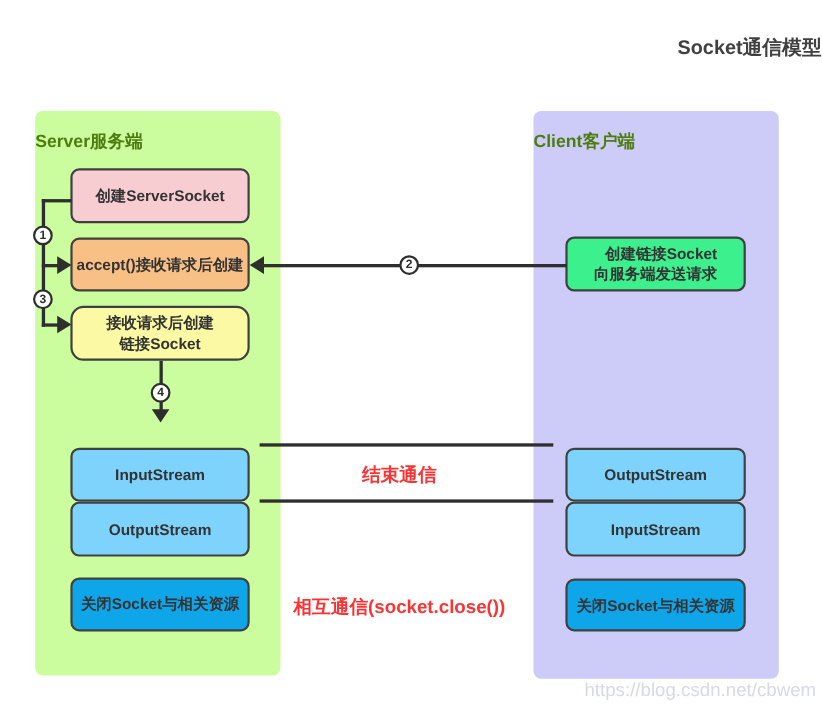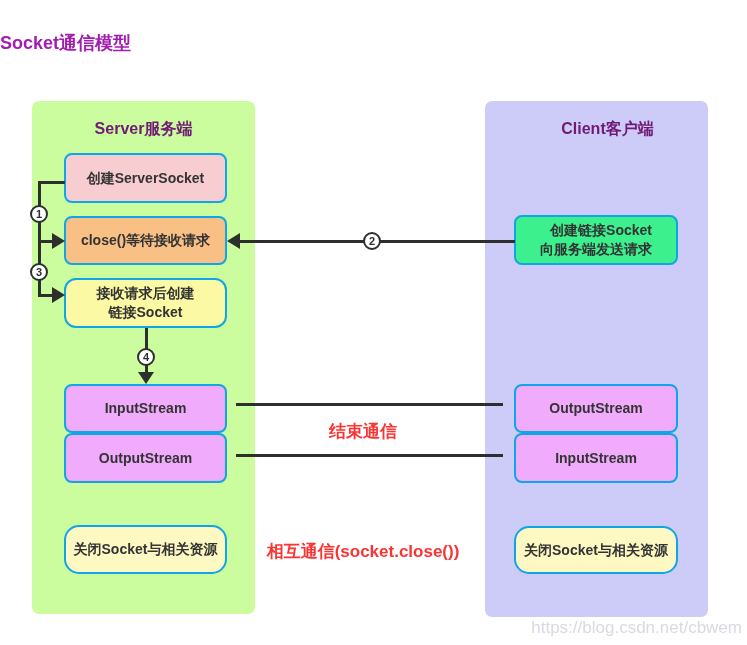--- a/index.html
+++ b/index.html
@@ -4,46 +4,46 @@
 <style>
   html,body { margin:0; padding:0; background:#ffffff; }
   .stage {
     position:relative; width:747px; height:645px;
     background:#ffffff; overflow:hidden;
     font-family:"Liberation Sans","DejaVu Sans",sans-serif;
   }
   .abs { position:absolute; }
 
   .title {
-    left:0; top:31px; width:747px; text-align:left;
-    color:#a21caf; font-size:18px; font-weight:bold;
+    left:0; top:31px; width:747px; text-align:right;
+    color:#404040; font-size:18px; font-weight:bold;
   }
   .panel { border-radius:7px; }
   .panel-server { left:32px; top:101px; width:223px; height:513px; background:#cbfc9d; }
   .panel-client { left:485px; top:101px; width:223px; height:516px; background:#cdccf8; }
 
   .panel-header {
-    text-align:center; color:#701a75; font-size:16px; font-weight:bold;
+    text-align:left; color:#4d7c0f; font-size:16px; font-weight:bold;
   }
   .hdr-server { left:32px; top:119px; width:223px; }
   .hdr-client { left:485px; top:119px; width:245px; }
 
   .box {
     display:flex; align-items:center; justify-content:center;
     text-align:center; white-space:pre-line;
-    border:2px solid #0ea5e9; border-radius:8px;
+    border:2px solid #404040; border-radius:8px;
     font-size:14px; font-weight:bold; color:#333333;
     box-sizing:border-box; line-height:1.35;
   }
   .pink    { background:#f8cdd2; }
   .orange  { background:#f9c086; }
   .yellow  { background:#fbf9a3; }
-  .blue    { background:#f0abfc; }
+  .blue    { background:#7dd3fc;margin-top:23px; }
   .green   { background:#3cf08e; }
-  .hotpink { background:#fef9c3;border-radius:15px; }
+  .hotpink { background:#0ea5e9; }
 
   .s-box { left:64px;  width:163px; }
   .c-box { left:514px; width:164px; }
 
   .line { background:#2e2e2e; }
 
   .step {
     width:18px; height:18px; border:2px solid #2e2e2e; border-radius:50%;
     background:#ffffff; box-sizing:border-box;
     font-size:11px; font-weight:bold; color:#2e2e2e;
@@ -70,21 +70,21 @@
 
   <div class="abs title">Socket通信模型</div>
 
   <div class="abs panel panel-server"></div>
   <div class="abs panel panel-client"></div>
 
   <div class="abs panel-header hdr-server">Server服务端</div>
   <div class="abs panel-header hdr-client">Client客户端</div>
 
   <div class="abs box pink s-box" style="top:153px; height:50px;">创建ServerSocket</div>
-  <div class="abs box orange s-box" style="top:216px; height:49px;">close()等待接收请求</div>
+  <div class="abs box orange s-box" style="top:216px; height:49px;">accept()接收请求后创建</div>
   <div class="abs box yellow s-box" style="top:278px; height:50px;border-radius:12px;">接收请求后创建
 链接Socket</div>
   <div class="abs box blue s-box" style="top:384px; height:49px;">InputStream</div>
   <div class="abs box blue s-box" style="top:433px; height:50px;">OutputStream</div>
   <div class="abs box hotpink s-box" style="top:525px; height:49px;">关闭Socket与相关资源</div>
 
   <div class="abs box green c-box" style="top:215px; height:50px;text-align:right;">创建链接Socket
 向服务端发送请求</div>
   <div class="abs box blue c-box" style="top:384px; height:49px;">OutputStream</div>
   <div class="abs box blue c-box" style="top:433px; height:50px;">InputStream</div>

